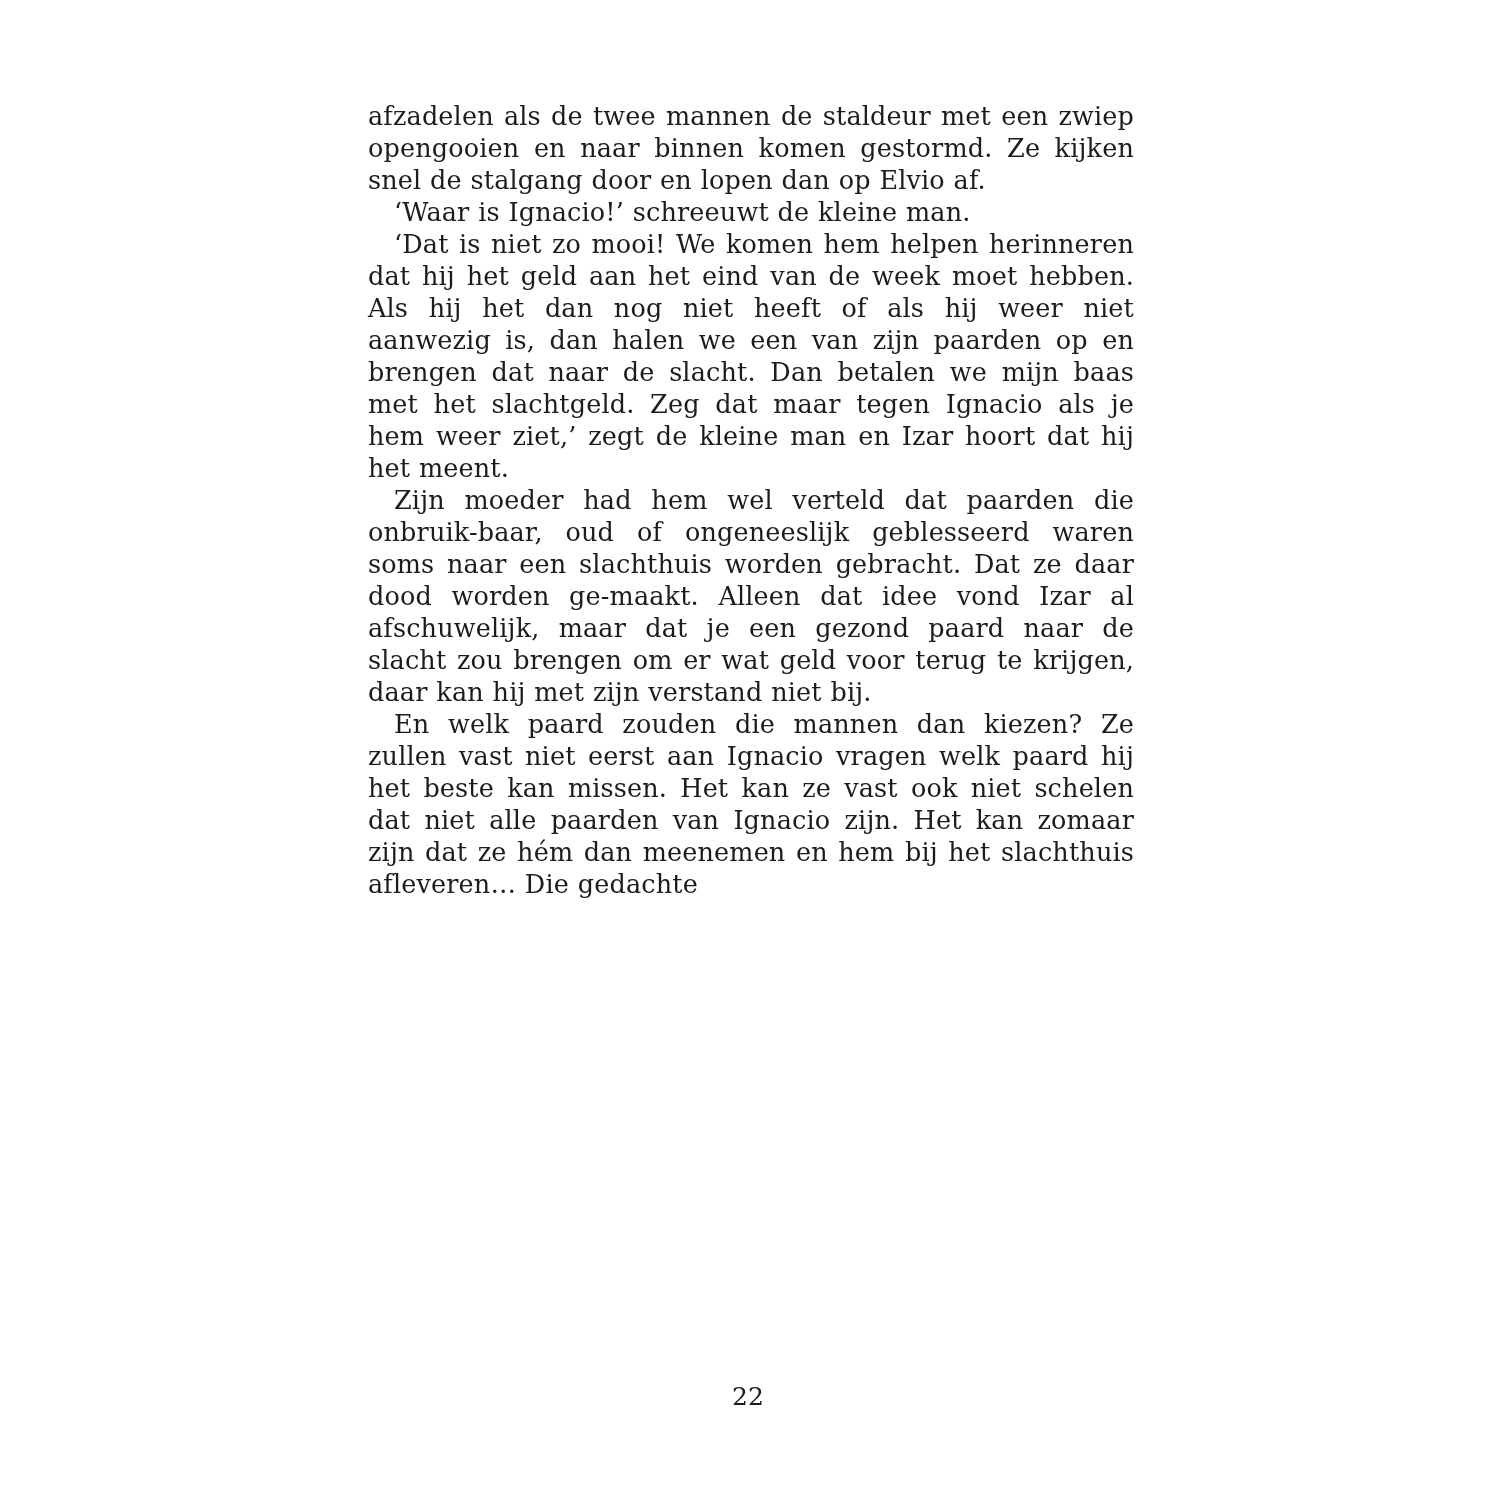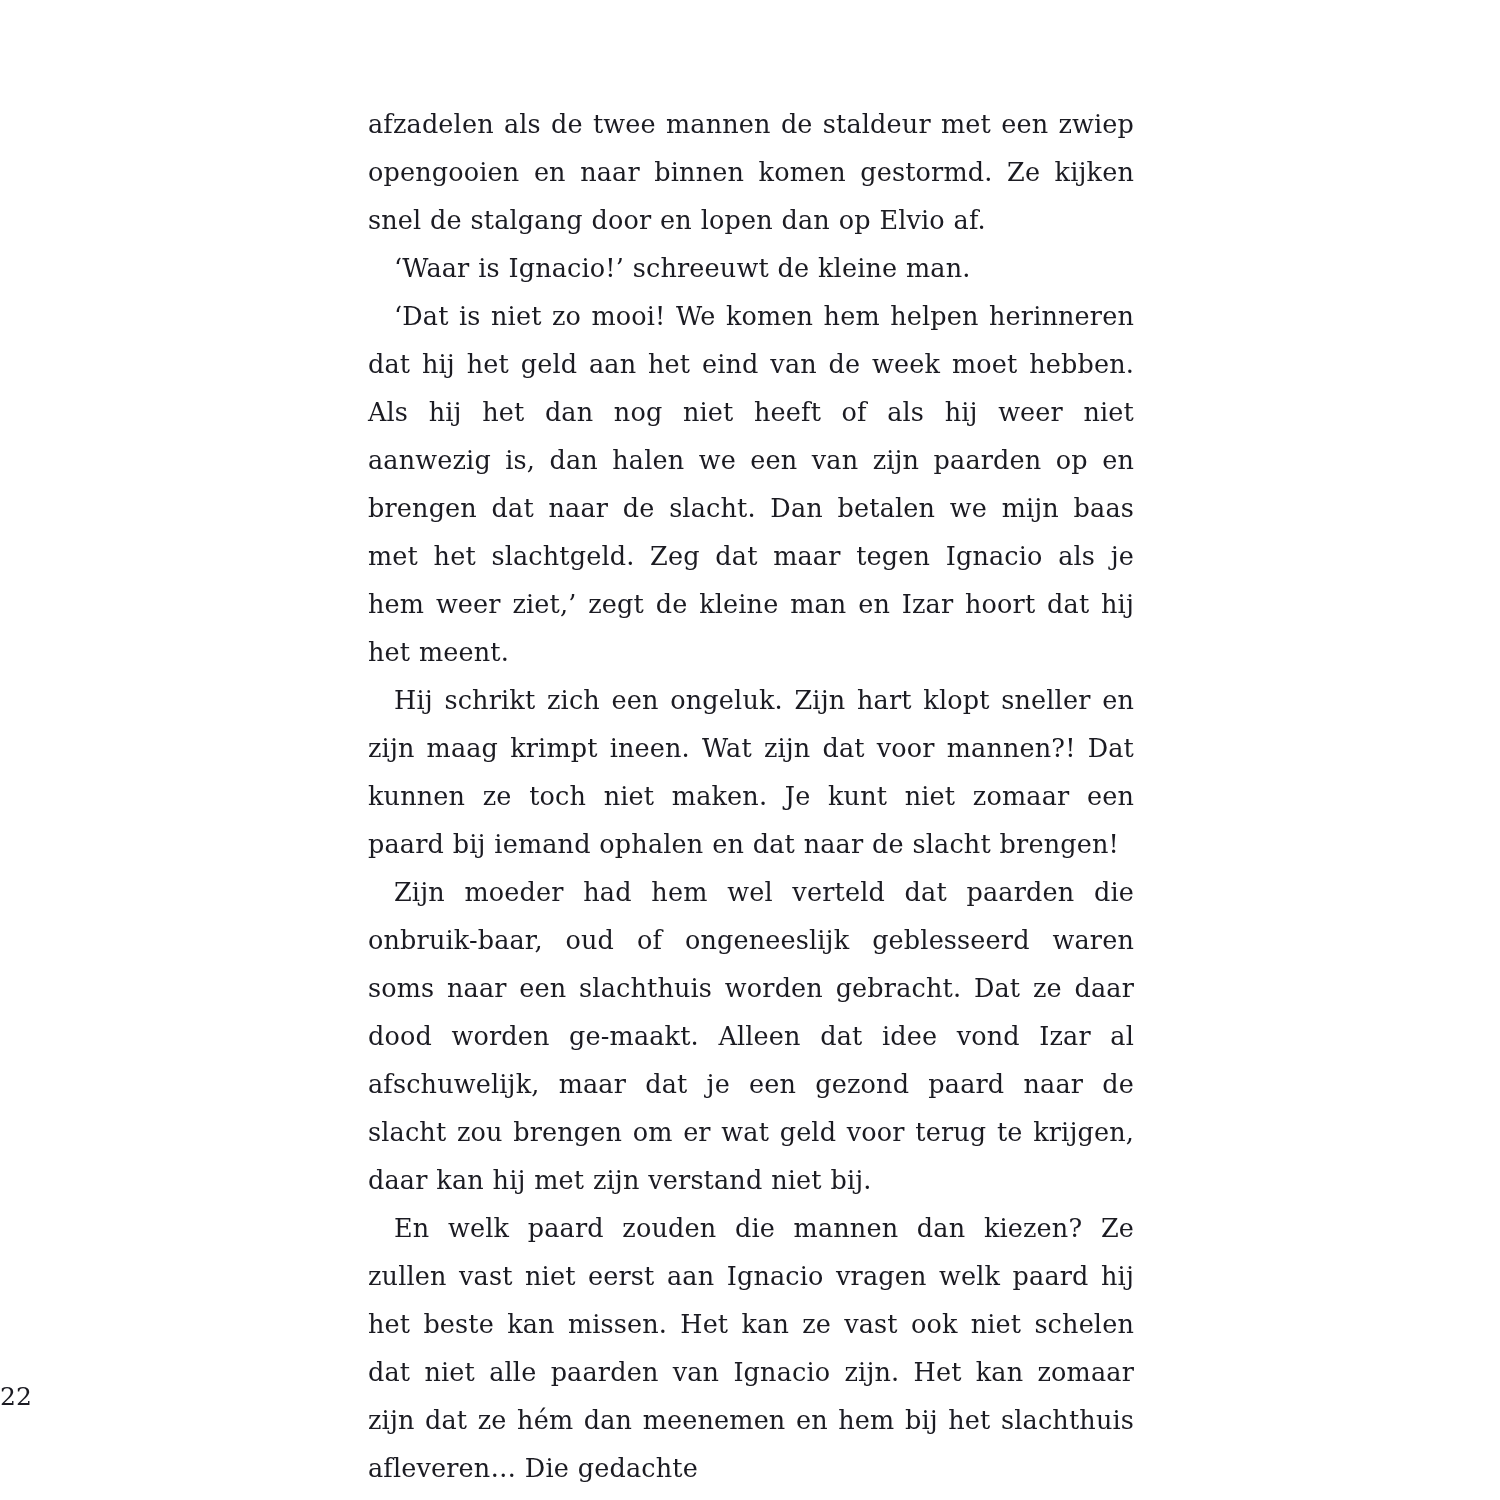--- a/index.html
+++ b/index.html
@@ -18,48 +18,47 @@
   .text-column {
     position: absolute;
     left: 368px;
     top: 100px;
     width: 766px;
   }
   .para {
     margin: 0;
     font-family: "DejaVu Serif", "Liberation Serif", serif;
     font-size: 25.5px;
-    line-height: 48px;
+    line-height: 32px;
     color: #1b1b22;
     text-align: justify;
     text-justify: inter-word;
     letter-spacing: 0.15px;
     word-spacing: 0.5px;
     hyphens: manual;
   }
   .para.indent {
     text-indent: 26px;
   }
   .folio {
     position: absolute;
     left: 0;
     right: 4px;
     top: 1382px;
-    text-align: left;
+    text-align: center;
     font-family: "DejaVu Serif", "Liberation Serif", serif;
     font-size: 25px;
     color: #1b1b22;
   }
 </style>
 </head>
 <body>
 
 <div class="page">
   <div class="text-column">
     <p class="para">afzadelen als de twee mannen de staldeur met een zwiep opengooien en naar binnen komen gestormd. Ze kijken snel de stalgang door en lopen dan op Elvio af.</p>
     <p class="para indent">‘Waar is Ignacio!’ schreeuwt de kleine man.</p>
     <p class="para indent">‘Dat is niet zo mooi! We komen hem helpen herinneren dat hij het geld aan het eind van de week moet hebben. Als hij het dan nog niet heeft of als hij weer niet aanwezig is, dan halen we een van zijn paarden op en brengen dat naar de slacht. Dan betalen we mijn baas met het slachtgeld. Zeg dat maar tegen Ignacio als je hem weer ziet,’ zegt de kleine man en Izar hoort dat hij het meent.</p>
-    <p class="para indent">Hij schrikt zich een ongeluk. Zijn hart klopt sneller en zijn maag krimpt ineen. Wat zijn dat voor mannen?! Dat kunnen ze toch niet maken. Je kunt niet zomaar een paard bij iemand ophalen en dat naar de slacht brengen!</p>
     <p class="para indent">Zijn moeder had hem wel verteld dat paarden die onbruik-baar, oud of ongeneeslijk geblesseerd waren soms naar een slachthuis worden gebracht. Dat ze daar dood worden ge-maakt. Alleen dat idee vond Izar al afschuwelijk, maar dat je een gezond paard naar de slacht zou brengen om er wat geld voor terug te krijgen, daar kan hij met zijn verstand niet bij.</p>
     <p class="para indent">En welk paard zouden die mannen dan kiezen? Ze zullen vast niet eerst aan Ignacio vragen welk paard hij het beste kan missen. Het kan ze vast ook niet schelen dat niet alle paarden van Ignacio zijn. Het kan zomaar zijn dat ze hém dan meenemen en hem bij het slachthuis afleveren… Die gedachte</p>
   </div>
   <div class="folio">22</div>
 </div>
 
 </body></html>

